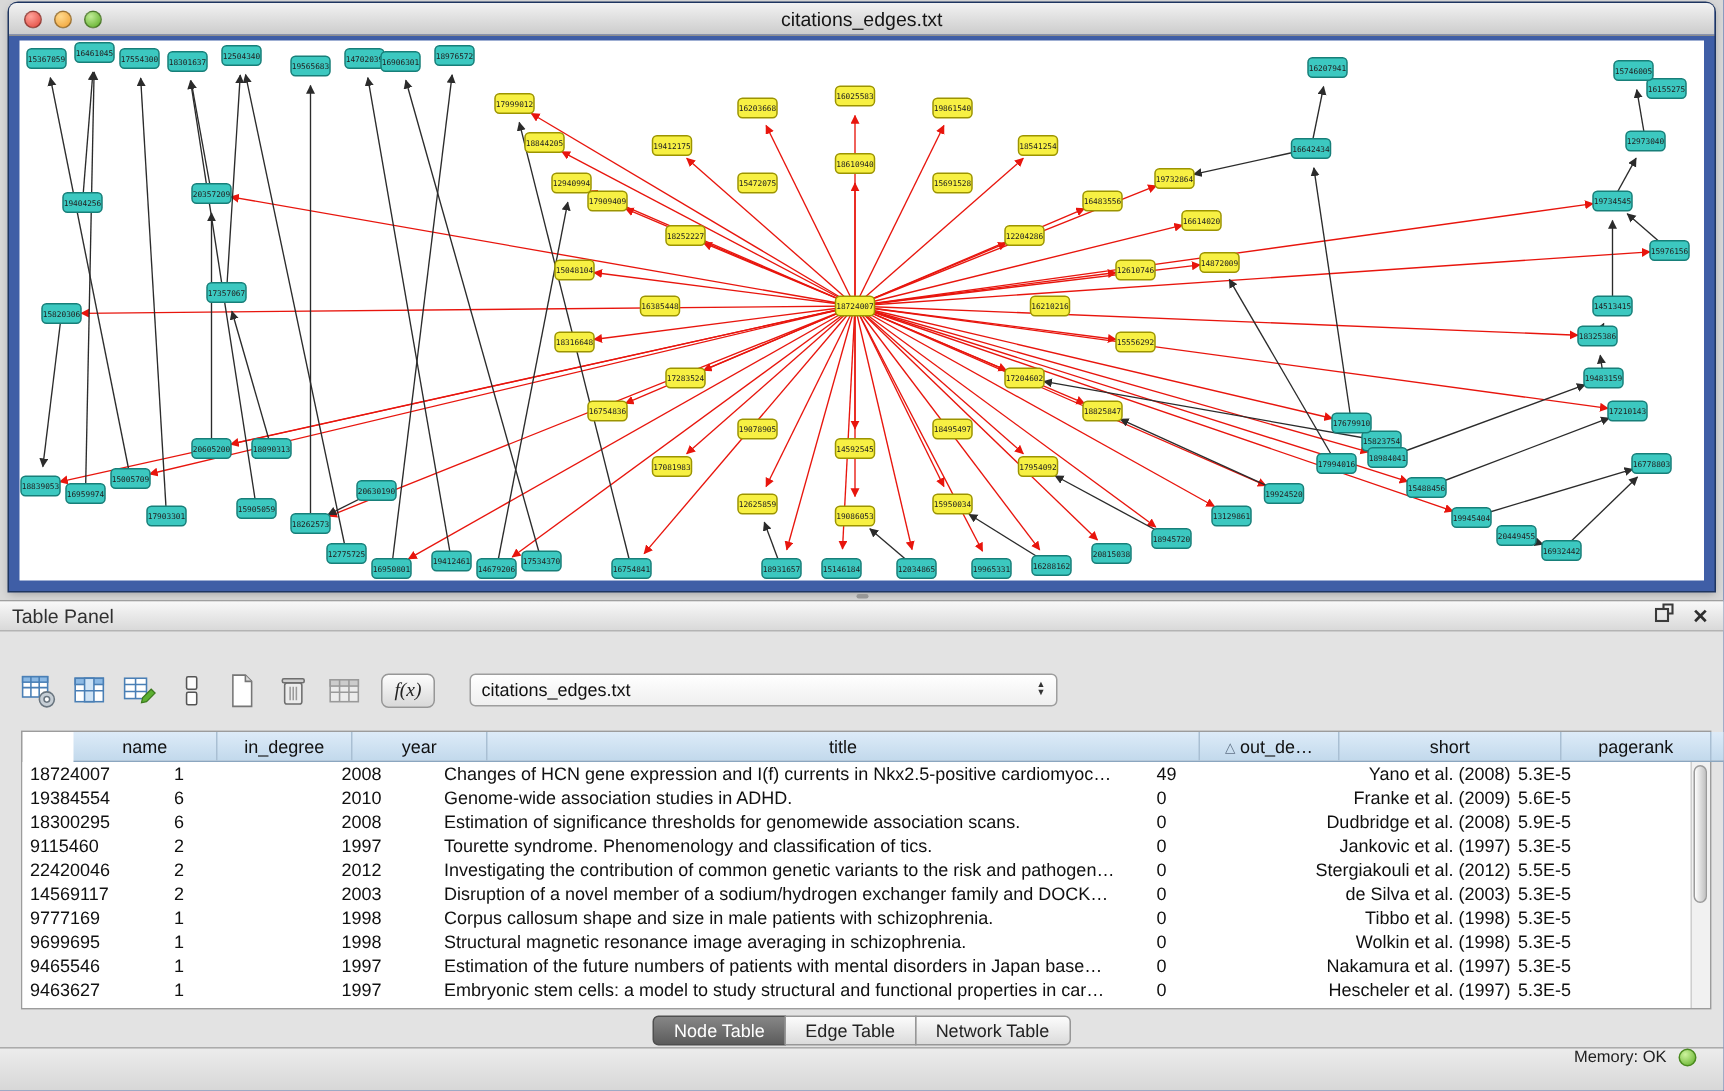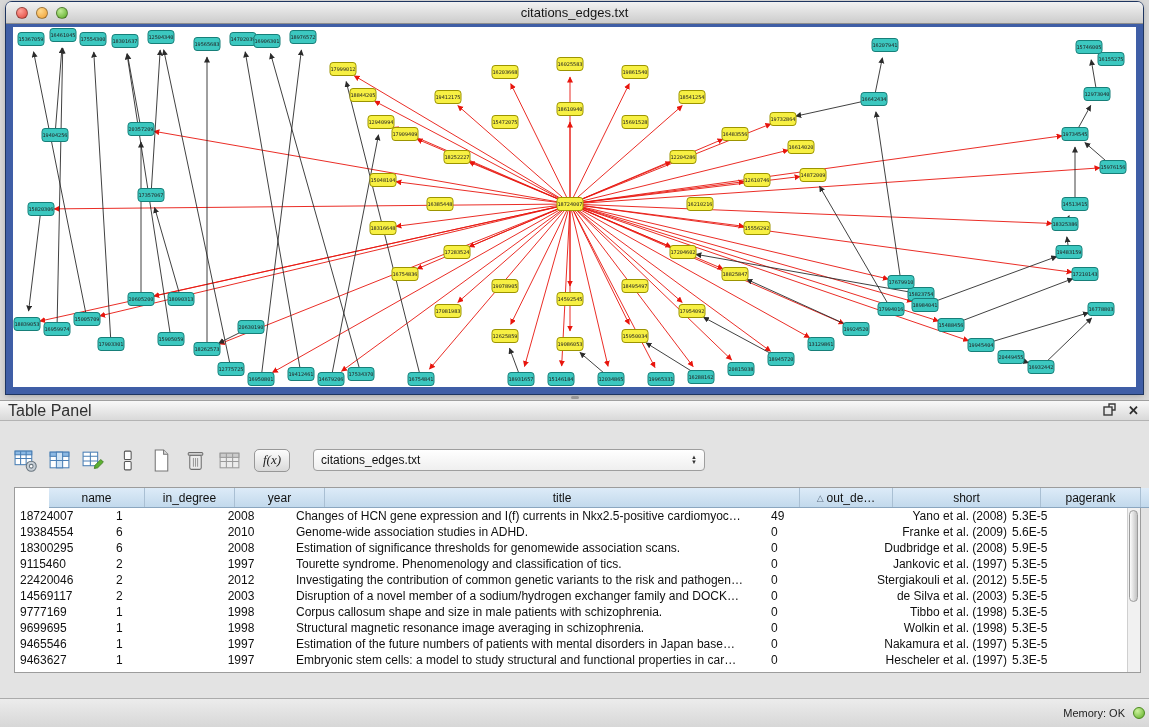--- a/index.html
+++ b/index.html
@@ -43,21 +43,21 @@
   
   .table-panel {
     position:absolute; left:0; top:400px; width:1149px; height:298px;
     background:#e3e3e3; border-top:1px solid #9f9f9f;
   }
   .panel-header {
     height:20px; background:linear-gradient(#f8f8f8,#d9d9d9);
     border-bottom:1px solid #b3b3b3;
     display:flex; align-items:center; padding:0 10px 0 8px;
   }
-  .panel-title { font-size:16px; color:#303030; }
+  .panel-title { font-size:13px; color:#303030; }
   .panel-header-icons { margin-left:auto; display:flex; gap:12px; align-items:center; }
   .close-x { font-size:13px; font-weight:bold; color:#2e2e2e; cursor:default; line-height:13px; }
 
   .toolbar { position:absolute; left:12px; top:44px; height:30px; display:flex; align-items:center; gap:7px; }
   .tb-icon { width:27px; height:27px; display:flex; align-items:center; justify-content:center; }
   .fx-btn {
     width:36px; height:23px; margin-left:4px;
     border:1px solid #979797; border-radius:5px;
     background:linear-gradient(#fdfdfd,#d9d9d9);
     font-family:"Liberation Serif", serif; font-style:italic; font-size:13px; color:#222;
@@ -105,21 +105,21 @@
     color:#222; margin-left:-1px;
   }
   .tab:first-child { border-radius:4px 0 0 4px; margin-left:0; }
   .tab:last-child { border-radius:0 4px 4px 0; }
   .tab.selected { background:linear-gradient(#868686,#5c5c5c); color:#fff; border-color:#4f4f4f; }
 
   
   .status-bar {
     position:absolute; left:0; top:698px; width:100%; height:29px;
     background:linear-gradient(#ececec,#d7d7d7); border-top:1px solid #ababab;
-    display:flex; align-items:center; justify-content:flex-end; gap:8px; padding-right:4px;
+    display:flex; justify-content:flex-end; gap:8px; padding-right:18px;
   }
   .memory-label { font-size:11px; color:#222; }
   .memory-dot { width:12px; height:12px; border-radius:50%;
     background:radial-gradient(circle at 35% 30%, #cdf39d, #5fae27); border:1px solid #4a8a1e; }
 </style>
 </head>
 <body>
 
 <div class="desktop">
 
@@ -819,20 +819,25 @@
             <div class="td a-left" style="width: 93px;">0</div>
             <div class="td a-center" style="width: 148px;">Hescheler et al. (1997)</div>
             <div class="td a-left" style="width: 100px;">5.3E-5</div>
           </div>
         </div>
       <div class="v-scroll">
         <div class="v-thumb"></div>
       </div>
     </div>
 
+    <div class="tabs-bar">
+        <div class="tab selected">Node Table</div>
+        <div class="tab">Edge Table</div>
+        <div class="tab">Network Table</div>
+      </div>
   </div>
 
   <div class="status-bar">
     <span class="memory-label">Memory: OK</span>
     <span class="memory-dot"></span>
   </div>
 
 </div>
 
 </body></html>

